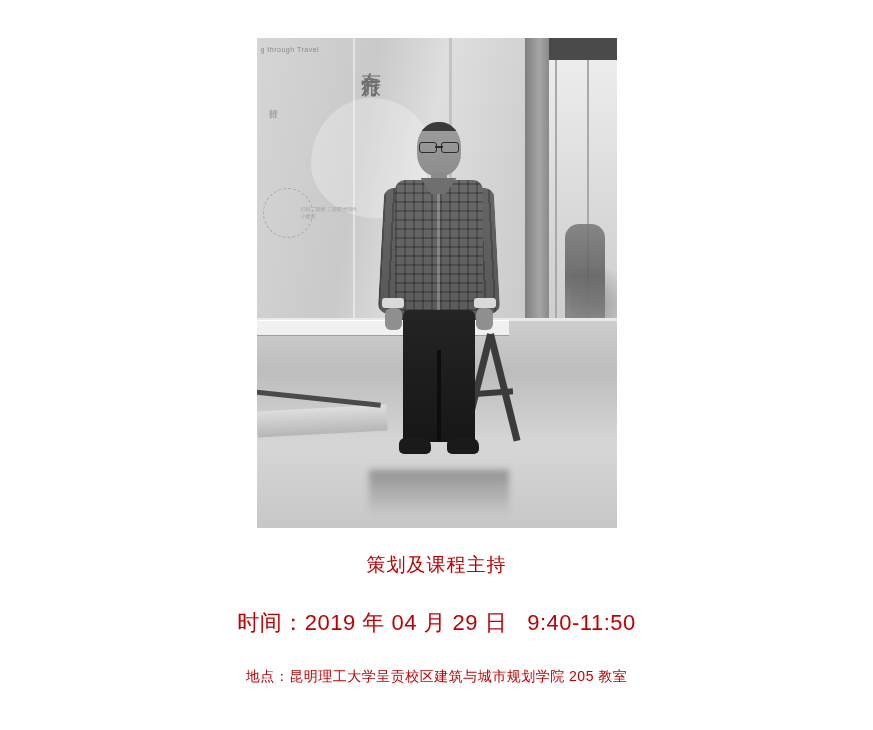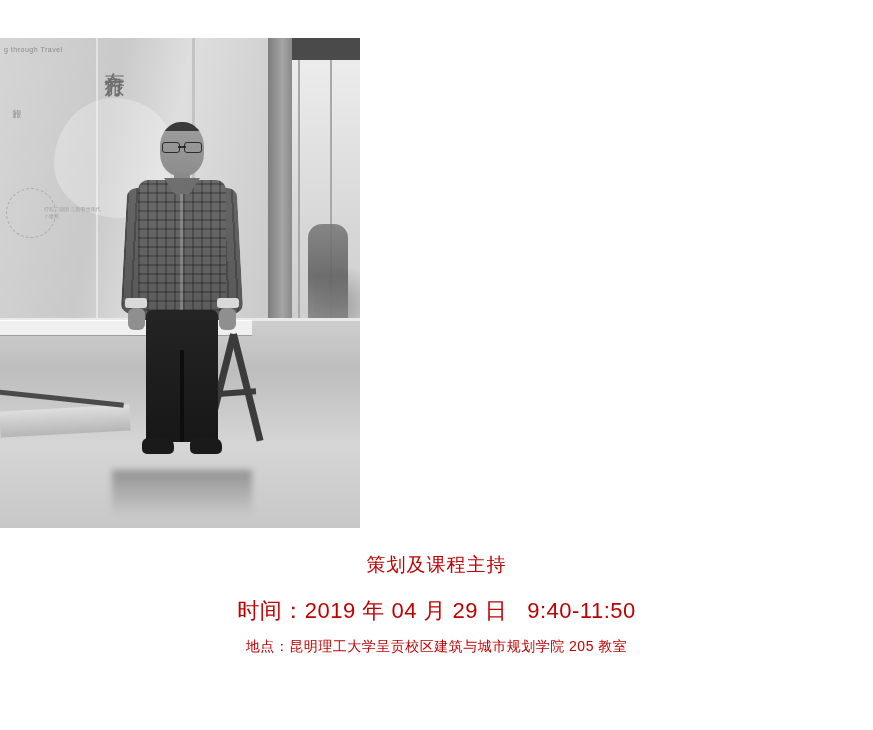--- a/index.html
+++ b/index.html
@@ -13,21 +13,21 @@
     font-family: "Liberation Sans", sans-serif;
     overflow: hidden;
   }
   .page {
     position: relative;
     width: 873px;
     height: 730px;
     background: #ffffff;
     display: flex;
     flex-direction: column;
-    align-items: flex-start;
+    align-items: center;
   }
 
   
   .photo-wrap {
     margin-top: 38px;
     width: 360px;
     height: 490px;
     position: relative;
     overflow: hidden;
     background: #8d8d8d;
@@ -324,20 +324,21 @@
     color: #3b3b3b;
     font-size: 19px;
     letter-spacing: 1px;
     margin-bottom: 16px;
   }
   .line-time, .line-place {
     color: #c00000;
     font-size: 22px;
     letter-spacing: 0.5px;
     margin-bottom: 12px;
+    margin-top: 30px;
   }
   .line-place { font-size: 14px; }
   .sp { display: inline-block; width: 20px; }
 </style>
 </head>
 <body>
 
 <div class="page">
 
   <div class="photo-wrap">

